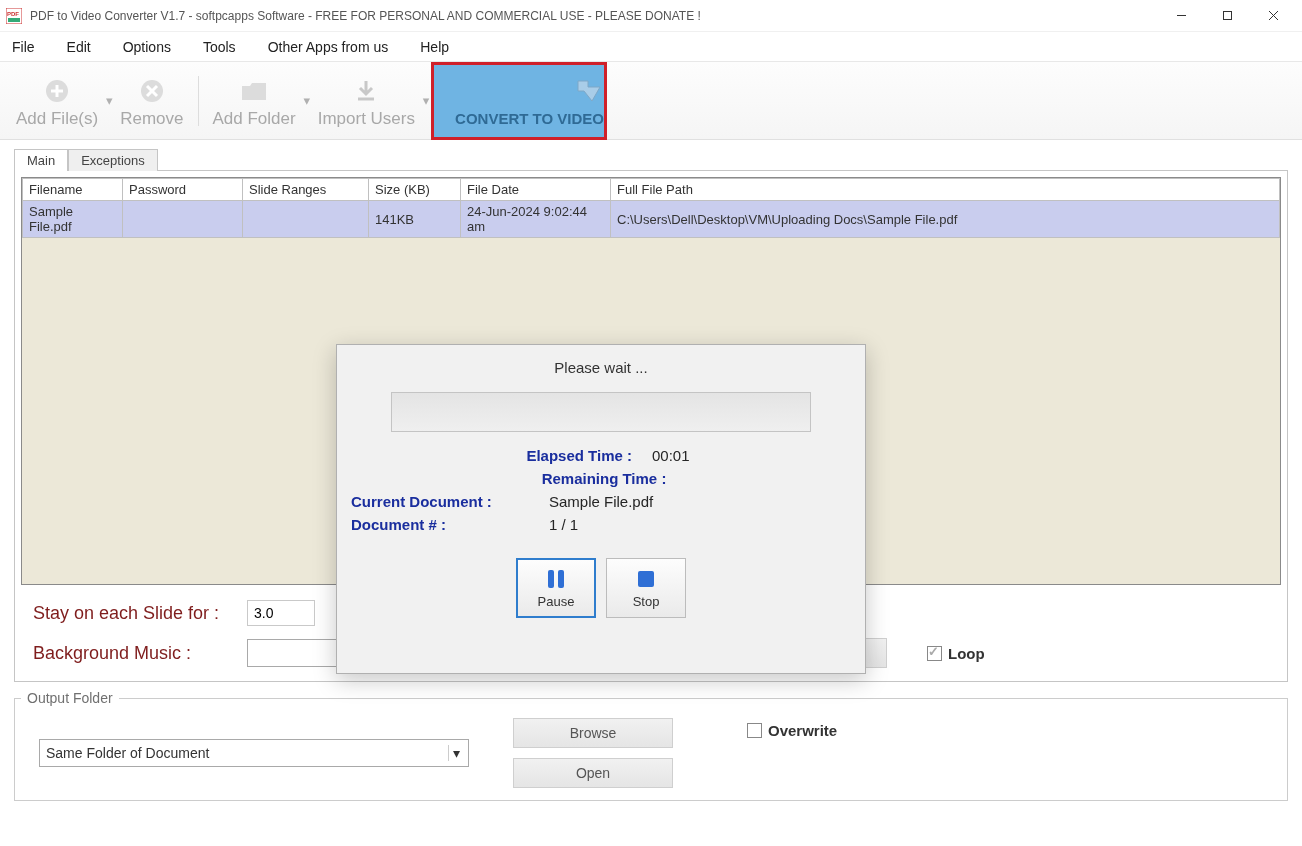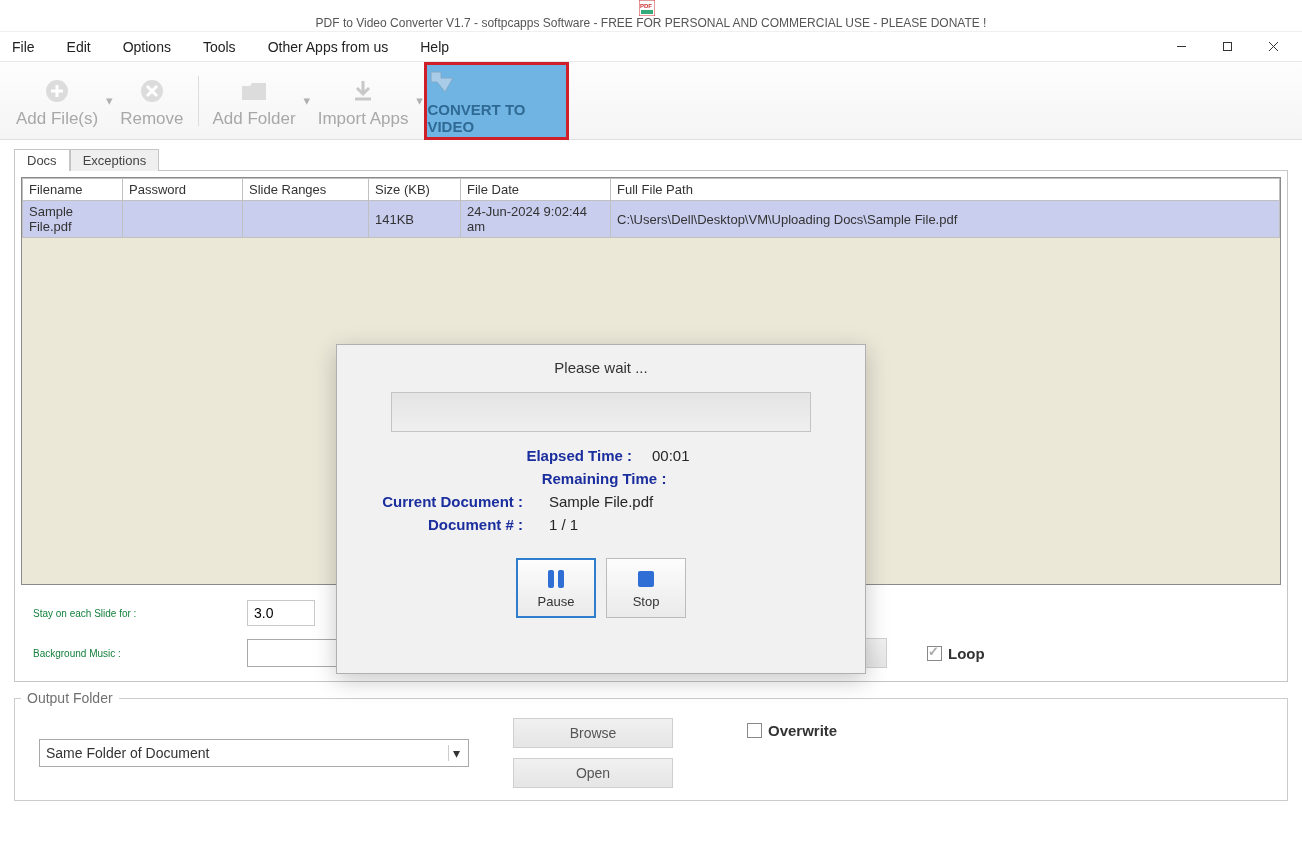--- a/index.html
+++ b/index.html
@@ -1,56 +1,56 @@
 <!DOCTYPE html>
 <html><head>
 <meta charset="utf-8">
 <style>
 * { box-sizing: border-box; margin: 0; padding: 0; font-family: "Segoe UI", Tahoma, sans-serif; }
 body { background: #fff; width: 1302px; height: 846px; overflow: hidden; font-size: 13px; color: #333; }
 
 
-.titlebar { display:flex; align-items:center; height:32px; padding:0 6px; background:#fff; border-bottom:1px solid #f0f0f0;flex-direction:column; }
+.titlebar { display:flex; align-items:center; height:32px; padding:0 6px; background:#fff; border-bottom:1px solid #f0f0f0; }
 .titlebar .app-icon { width:16px; height:16px; margin-right:8px; display:inline-flex;}
 .titlebar .title { font-size:12px; color:#555;}
 .titlebar .win-controls { margin-left:auto; display:flex; gap:0;}
 .titlebar .win-btn { width:46px; height:32px; display:flex; align-items:center; justify-content:center; color:#444; }
 .titlebar .win-btn svg { width:11px; height:11px; }
 
 
 .menubar { display:flex; align-items:center; height:30px; padding-left:12px; background:#fff; border-bottom:1px solid #e8e8e8; gap:32px;}
 .menubar .menu-item { font-size:14px; color:#222; cursor:default;}
 
 
 .toolbar { display:flex; align-items:stretch; height:78px; background:linear-gradient(#fdfdfd,#f5f5f5); border-bottom:1px solid #e0e0e0; padding-left:10px;}
 .toolbar-group { display:flex; align-items:center;}
 .toolbar-btn { display:flex; flex-direction:column; align-items:center; justify-content:center; padding:4px 6px 2px 6px; min-width:50px; font-size:17px; color:#555; cursor:default;}
 .toolbar-btn.disabled { color:#a8a8a8;}
 .toolbar-btn .icon-slot { width:32px; height:32px; display:flex; align-items:center; justify-content:center; margin-bottom:2px;}
 .toolbar-split { width:10px; display:flex; align-items:center; justify-content:center; color:#b0b0b0; }
 .toolbar-sep { width:1px; height:50px; background:#ddd; margin:0 8px; align-self:center;}
-.convert-btn { background:#6fb4e3; border:3px solid #cf202a; width:145px; height:78px; display:flex; flex-direction:column; align-items:flex-start; justify-content:center; font-weight:bold; color:#2f6a95; font-size:15px; gap:4px;}
+.convert-btn { background:#6fb4e3; border:3px solid #cf202a; width:176px; height:78px; display:flex; flex-direction:column; align-items:flex-end; justify-content:center; font-weight:bold; color:#2f6a95; font-size:15px; gap:4px;}
 .convert-btn .icon-slot { width:30px; height:30px; display:flex; align-items:center; justify-content:center;}
 
 
 .tabstrip { display:flex; align-items:flex-end; margin:8px 0 0 14px; position:relative;}
 .tab { border:1px solid #c5c5c5; border-bottom:none; background:#efefef; padding:3px 12px; font-size:13px; color:#444; position:relative; top:1px;}
 .tab.active { background:#fff; z-index:2;}
 .tabcontent { border:1px solid #c5c5c5; margin:0 14px 4px 14px; background:#fff; padding:6px;}
 
 
 .table-wrap { border:1px solid #8a8a8a; background:#ece8d8; height:408px; position:relative;}
 table.grid { border-collapse:collapse; width:100%; font-size:13px;}
 table.grid th { background:#fff; border:1px solid #c0c0c0; text-align:left; padding:3px 6px; font-weight:normal; color:#333; font-size:13px;}
 table.grid td { border:1px solid #c0c0c0; padding:3px 6px; background:#c9cdee; font-size:13px;}
 
 
 .forms { padding:8px 6px 2px 6px; }
 .form-row { display:flex; align-items:center; height:40px; gap:10px;}
-.form-label { width:210px; font-size:10px; color:#15803d; padding-left:6px;}
+.form-label { width:210px; font-size:18px; color:#7f1d1d; padding-left:6px;}
 .form-input { height:26px; border:1px solid #c9c9c9; background:#fff; padding:0 6px; font-size:14px;}
 .form-select { height:26px; border:1px solid #a0a0a0; background:#e5e5e5; padding:0 6px; font-size:14px;}
 .browse-btn { height:30px; width:160px; background:linear-gradient(#f1f1f1,#e5e5e5); border:1px solid #cfcfcf; font-size:14px; color:#555; display:flex; align-items:center; justify-content:center;}
 .checkbox-label { font-size:15px; color:#333; font-weight:bold; display:flex; align-items:center; gap:6px;}
 .checkbox-box { width:15px; height:15px; border:1px solid #888; display:inline-block; background:#fff; position:relative;}
 .checkbox-box.checked::after { content:"✓"; position:absolute; left:0; top:-3px; font-size:13px; color:#555;}
 .checkbox-box.checked.gray::after { color:#aaa;}
 
 
 fieldset.output { border:1px solid #ccc; margin:8px 14px 4px 14px; padding:8px 6px 8px 6px;}
@@ -58,21 +58,21 @@
 .output-row { display:flex; align-items:center; gap:14px; padding:4px 0;}
 .combo { border:1px solid #a9a9a9; width:430px; height:28px; display:flex; align-items:center; padding:0 6px; font-size:14px; position:relative;}
 .combo .drop-arrow { position:absolute; right:4px; top:50%; transform:translateY(-50%); width:16px; height:16px; border-left:1px solid #ccc; display:flex; align-items:center; justify-content:center;}
 
 
 .dialog { position:absolute; left:336px; top:344px; width:530px; height:330px; background:#f1f1f1; border:1px solid #b0b0b0; box-shadow:0 6px 22px rgba(0,0,0,0.22);}
 .dialog .dlg-title { text-align:center; padding:14px 0 8px 0; font-size:15px; color:#333;}
 .dialog .progress { width:420px; height:40px; margin:8px auto 10px auto; background:linear-gradient(#e4e4e4,#efefef); border:1px solid #c4c4c4;}
 .dialog .info-block { padding:2px 0 4px 14px;}
 .dialog .info-row { display:flex; padding:3px 0;}
-.dialog .info-label { font-size:15px; font-weight:bold; color:#1a2e9e; width:180px; text-align:right; padding-right:8px;}
+.dialog .info-label { font-size:15px; font-weight:bold; color:#1a2e9e; width:180px; text-align:left; padding-right:8px;}
 .dialog .info-val { font-size:15px; color:#252525;}
 .dialog .info-row.center { justify-content:center;}
 .dialog .info-row.center .info-label { width:auto; text-align:center;}
 .dialog .btnrow { display:flex; gap:10px; justify-content:center; padding-top:18px;}
 .dlg-btn { width:80px; height:60px; background:linear-gradient(#fdfdfd,#eaeaea); border:1px solid #bcbcbc; display:flex; flex-direction:column; align-items:center; justify-content:center; font-size:13px; color:#333; }
 .dlg-btn.primary { border:2px solid #2f7dcd;}
 .dlg-btn .glyph { width:22px; height:22px; margin-bottom:4px; display:flex; align-items:center; justify-content:center;}
 
 </style>
 </head>
@@ -149,36 +149,36 @@
       <span>Add Folder</span>
     </div>
     <span class="toolbar-split">▾</span>
     <div class="toolbar-btn disabled">
       <span class="icon-slot">
           <svg width="26" height="26">
             <path d="M13 3 L13 15 M7 10 L13 16 L19 10" fill="none" stroke="#c8c8c8" stroke-width="3"></path>
             <line x1="5" y1="21" x2="21" y2="21" stroke="#c8c8c8" stroke-width="3"></line>
           </svg>
         </span>
-      <span>Import Apps</span>
+      <span>Import Users</span>
     </div>
     <span class="toolbar-split">▾</span>
   </div>
   <div class="convert-btn">
     <span class="icon-slot">
         <svg width="30" height="28">
           <path d="M4 4 L14 4 L14 10 L26 10 L18 24 L10 14 L4 14 Z" fill="#a9cde8" stroke="#7fa8c7"></path>
         </svg>
       </span>
     <span>CONVERT TO VIDEO</span>
   </div>
 </div>
 
 <div class="tabstrip">
-  <div class="tab active">Docs</div>
+  <div class="tab active">Main</div>
   <div class="tab">Exceptions</div>
 </div>
 
 <div class="tabcontent">
 
   <div class="table-wrap">
     <table class="grid">
       <thead>
         <tr>
           <th style="width:100px">Filename</th>

